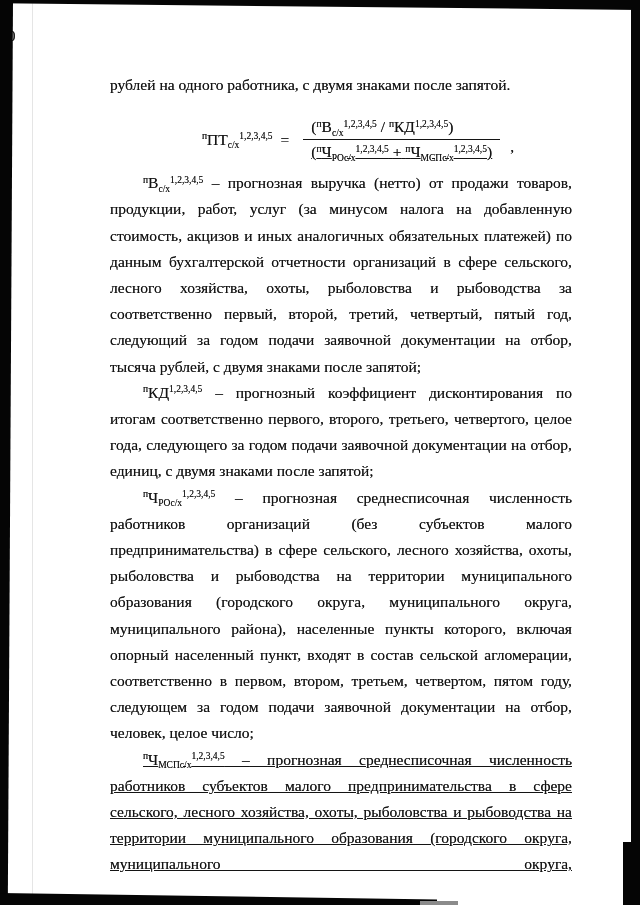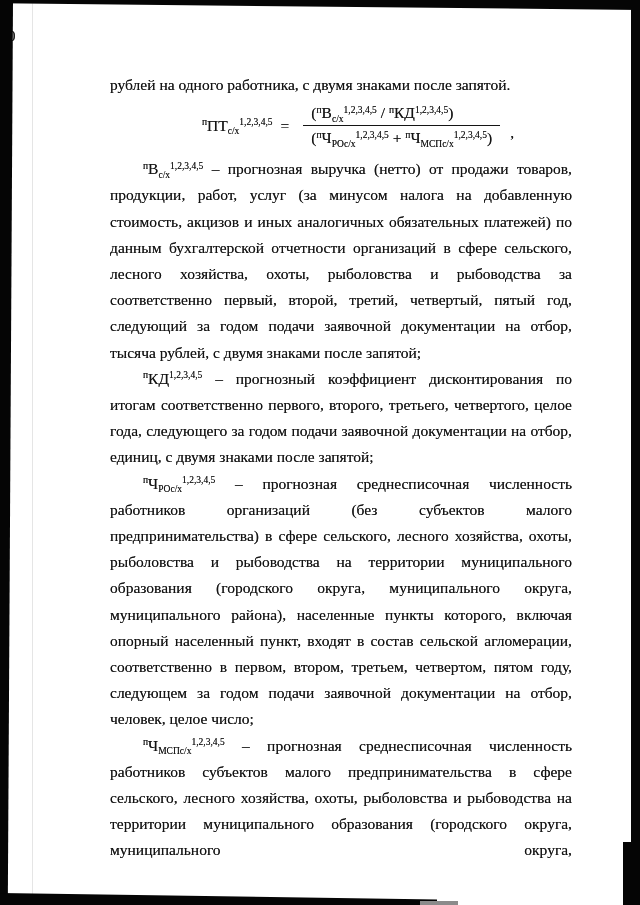--- a/index.html
+++ b/index.html
@@ -38,40 +38,40 @@
   .content {
     position: absolute; top: 72px; left: 110px; width: 462px;
     font-size: 15.5px; line-height: 26.2px;
   }
   p.body-par {
     text-align: justify;
     text-indent: 33px;
     hyphens: none;
   }
   p.no-indent { text-indent: 0; }
-  p.continues { text-align-last: justify; }
+  p.continues { text-align-last: justify; text-decoration: underline; }
 
   sup, sub { line-height: 0; font-size: 9.5px; letter-spacing: 0; }
   sup { vertical-align: baseline; position: relative; top: -5.5px; }
   sub { vertical-align: baseline; position: relative; top: 3.5px; }
   .term { white-space: nowrap; }
 
   
   .formula {
     display: flex; align-items: center; justify-content: center;
     padding-left: 34px;
-    margin: 6px 0 9px 0;
+    margin: 20px 0 9px 0;
     font-size: 15.5px; line-height: 18px;
     text-align: center;
   }
   .formula .lhs { margin-right: 6px; }
   .formula .eq { margin: 0 14px 0 2px; }
   .frac { display: inline-flex; flex-direction: column; align-items: flex-start; }
   .frac .num { padding: 0 8px 3px 8px; }
-  .frac .den { border-top: 1.5px solid #141414; padding: 3px 8px 0 8px; }
+  .frac .den { border-top: 1.5px solid #141414; padding: 3px 8px 0 8px; text-decoration: underline; }
   .formula .trail { margin-left: 10px; align-self: center; position: relative; top: 7px; }
 </style>
 </head>
 <body>
 
 <div class="scan scan-top"></div>
 <div class="scan scan-left"></div>
 <div class="scan scan-right"></div>
 <div class="scan scan-right-bottom"></div>
 <div class="scan scan-bottom"></div>

